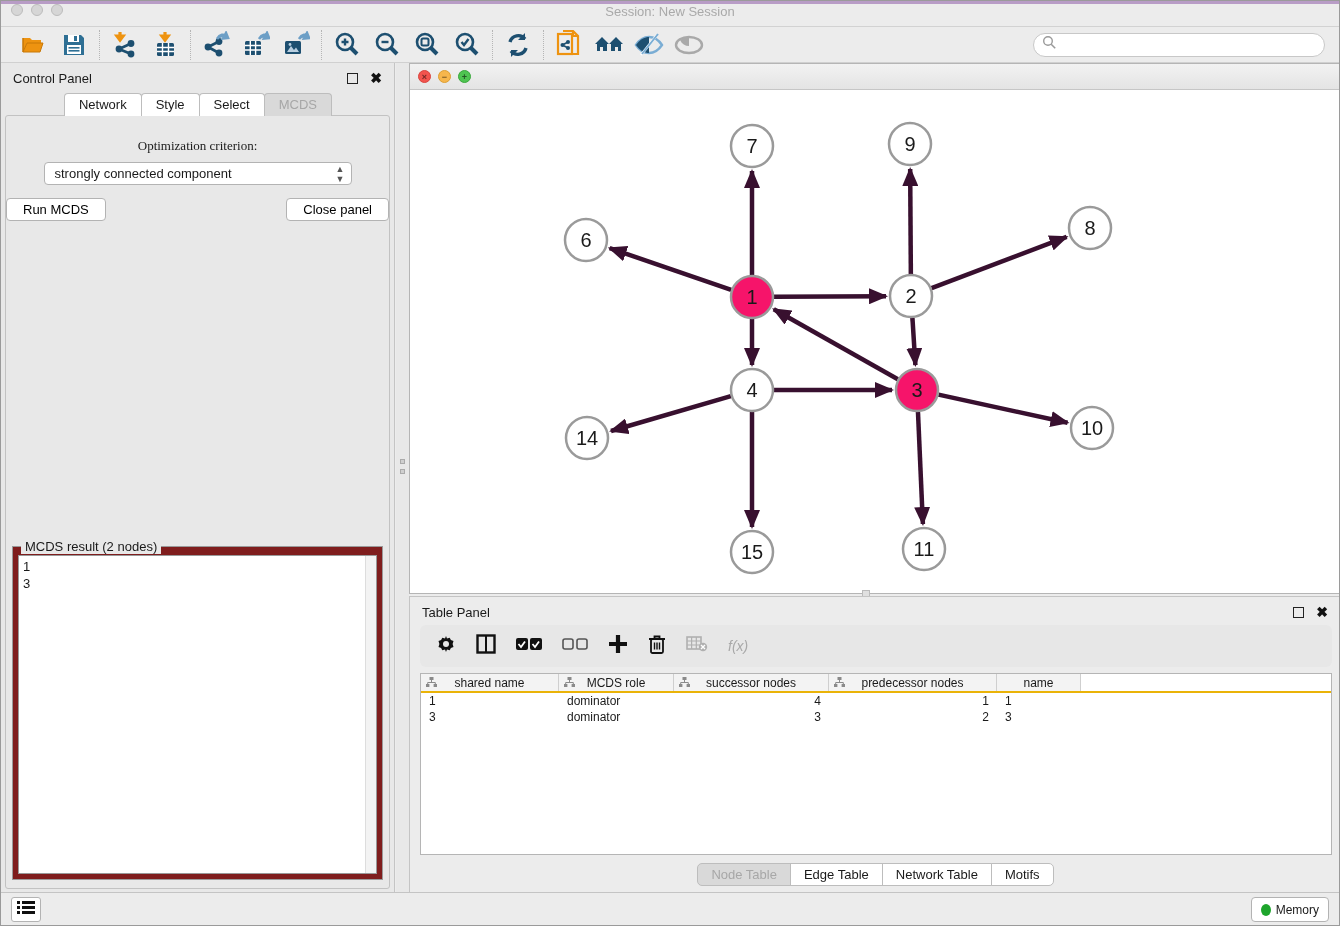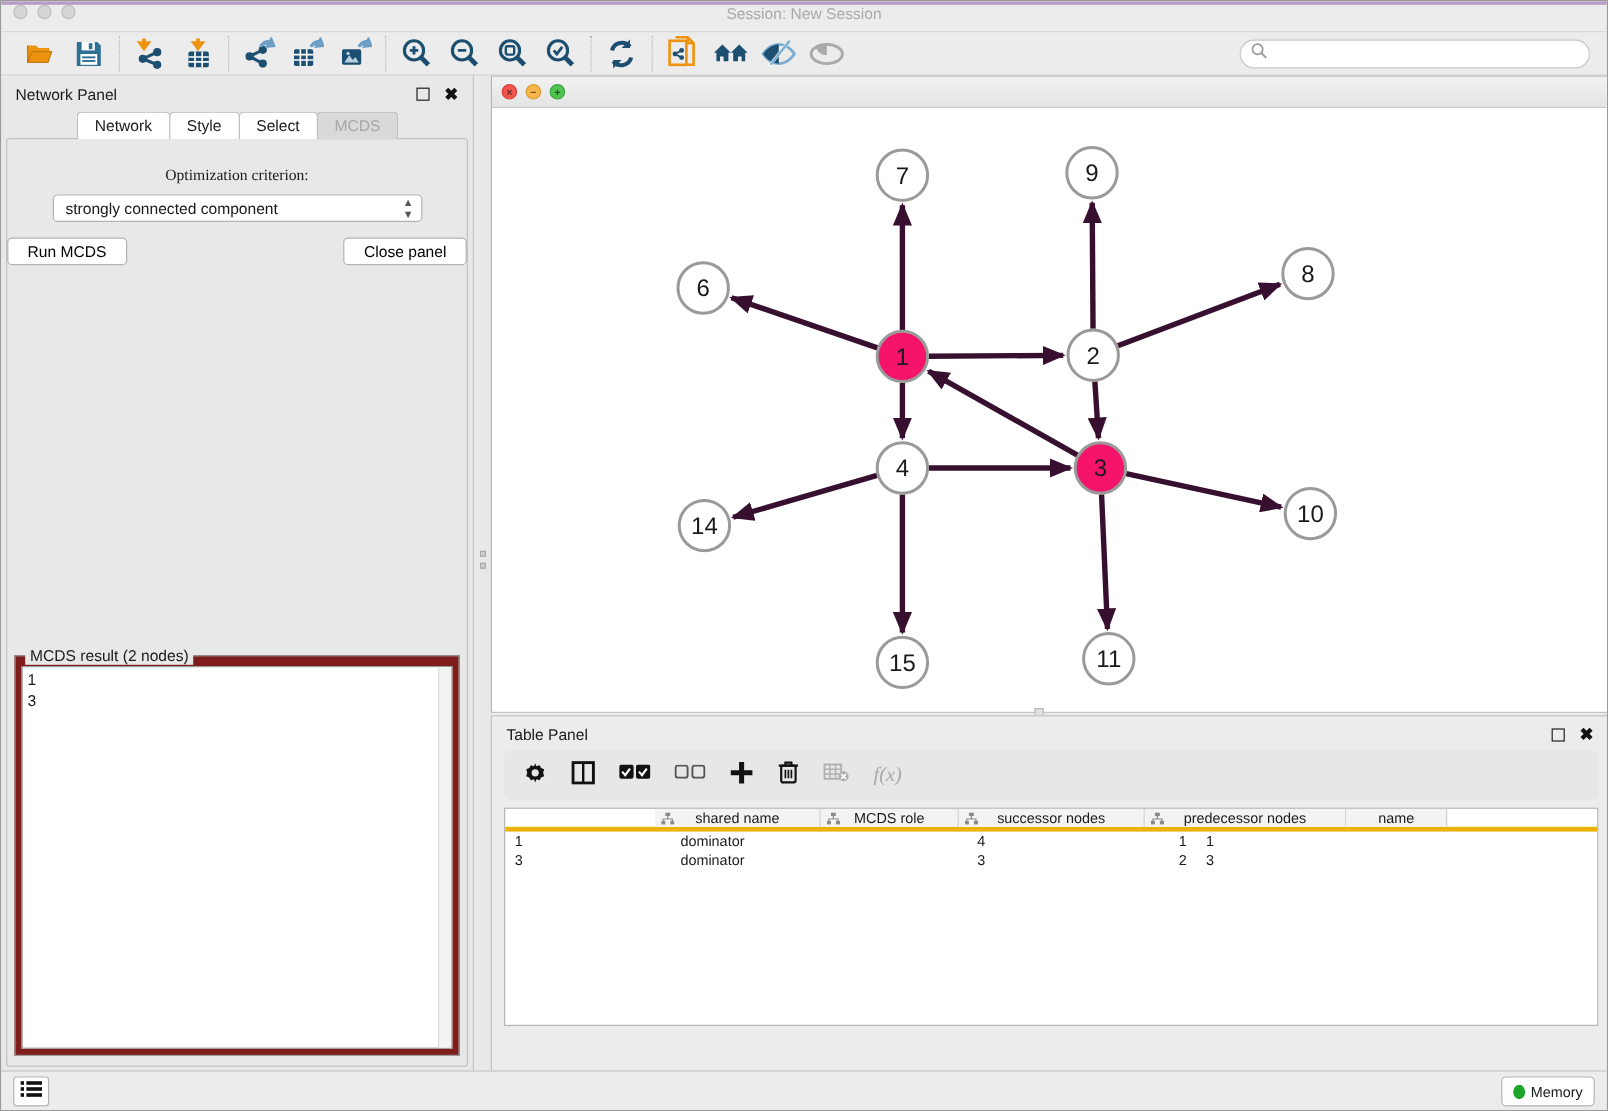--- a/index.html
+++ b/index.html
@@ -124,26 +124,26 @@
   .table-panel {
     position:absolute; left:408px; top:595px; width:932px; height:298px;
     background:#ececec; border:1px solid #c4c4c4;
   }
   .tp-toolbar {
     position:absolute; left:10px; right:8px; top:28px; height:42px;
     background:#e7e7e7; border-radius:6px; display:flex; align-items:center; gap:20px;
     padding-left:16px;
   }
   .tp-btn { display:flex; align-items:center; justify-content:center; }
-  .tp-fx { font-family:Liberation Serif, serif; font-style:italic; font-size:17px; color:#a9a9a9; }
+  .tp-fx { font-family:Liberation Sans, sans-serif; font-style:italic; font-size:14px; color:#a9a9a9; }
   .tp-table-wrap {
     position:absolute; left:10px; right:8px; top:76px; bottom:38px;
     background:#fff; border:1px solid #b5b5b5; overflow:hidden;
   }
-  .grid-header { display:flex; height:19px; border-bottom:4px solid #eab308;justify-content:center; }
+  .grid-header { display:flex; height:19px; border-bottom:2px solid #eab308; }
   .gh-cell {
     background:#f3f3f3; border-right:1px solid #cfcfcf; font-size:12px;
     display:flex; align-items:center; justify-content:center; position:relative;
   }
   .gh-cell .tree-ico { position:absolute; left:5px; top:3px; }
   .grid-row { display:flex; height:16px; font-size:12px; }
   .gr-cell { padding:1px 8px 0 8px; white-space:nowrap; overflow:hidden; }
   .align-r { text-align:right; }
   .tp-bottom-tabs {
     position:absolute; left:0; right:0; bottom:7px; display:flex; justify-content:center;
@@ -363,21 +363,21 @@
             <circle cx="6" cy="6" r="4.3" fill="none" stroke="#9a9a9a" stroke-width="1.4"></circle>
             <path d="M9.2 9.2l4 4" stroke="#9a9a9a" stroke-width="1.6"></path>
           </svg></span>
       <input placeholder="" style="">
     </div>
   </div>
 </div>
 
 <div class="control-panel">
   <div class="panel-header">
-    <span>Network Panel</span>
+    <span>Control Panel</span>
     <span class="spacer"></span>
     <span class="float-box"></span>
     <span class="close-x">✖</span>
   </div>
   <div class="cp-tabs">
       <div class="cp-tab">Network</div>
       <div class="cp-tab">Style</div>
       <div class="cp-tab">Select</div>
       <div class="cp-tab active">MCDS</div>
     </div>
@@ -578,20 +578,26 @@
         </div>
         <div class="grid-row">
           <div class="gr-cell" style="width: 138px;">3</div>
           <div class="gr-cell" style="width: 115px;">dominator</div>
           <div class="gr-cell align-r" style="width: 155px;">3</div>
           <div class="gr-cell align-r" style="width: 168px;">2</div>
           <div class="gr-cell" style="width: 84px;">3</div>
         </div>
       </div>
   </div>
+  <div class="tp-bottom-tabs">
+      <div class="bt-tab active">Node Table</div>
+      <div class="bt-tab">Edge Table</div>
+      <div class="bt-tab">Network Table</div>
+      <div class="bt-tab">Motifs</div>
+    </div>
 </div>
 
 <div class="statusbar">
   <div class="status-list-btn">
     <span><svg width="18" height="15" viewBox="0 0 18 15">
           <rect x="0" y="1" width="3" height="3" fill="#111"></rect>
           <rect x="0" y="6" width="3" height="3" fill="#111"></rect>
           <rect x="0" y="11" width="3" height="3" fill="#111"></rect>
           <rect x="5" y="1" width="13" height="3" fill="#111"></rect>
           <rect x="5" y="6" width="13" height="3" fill="#111"></rect>

